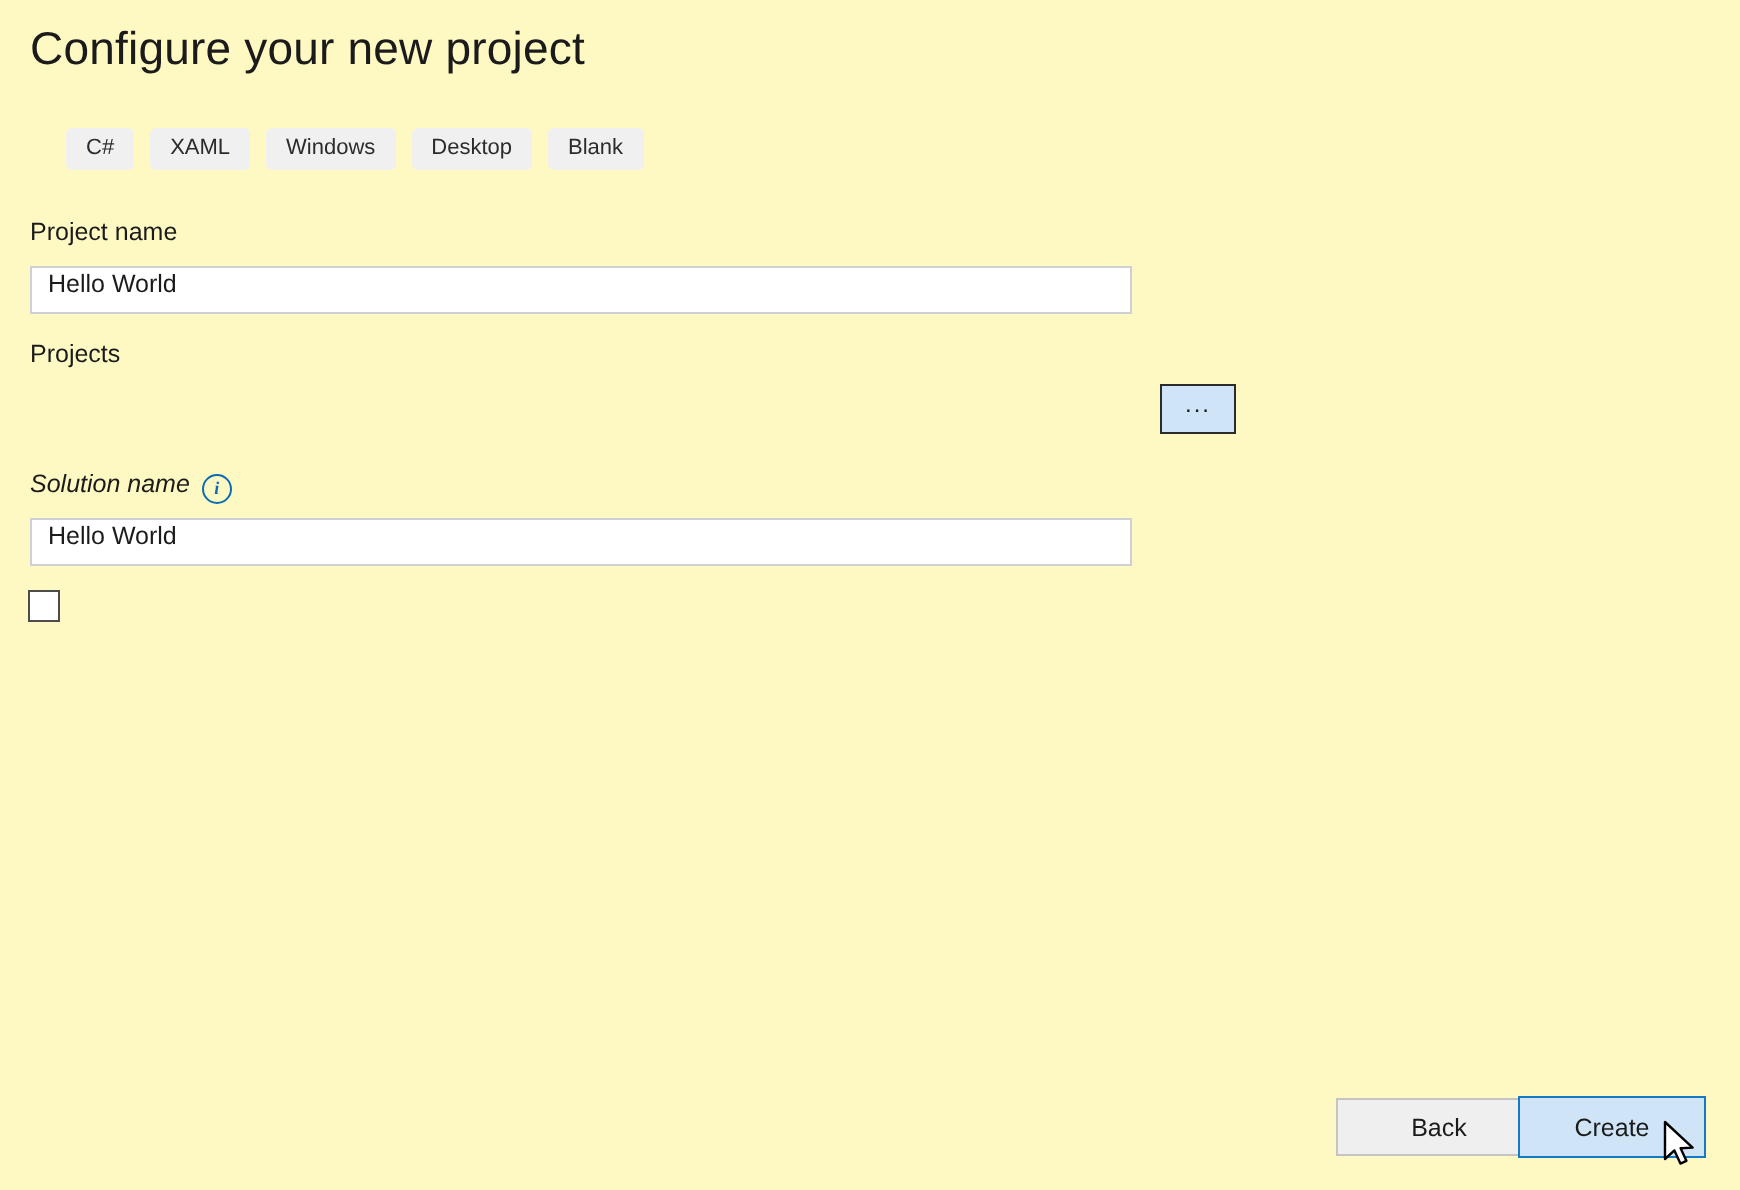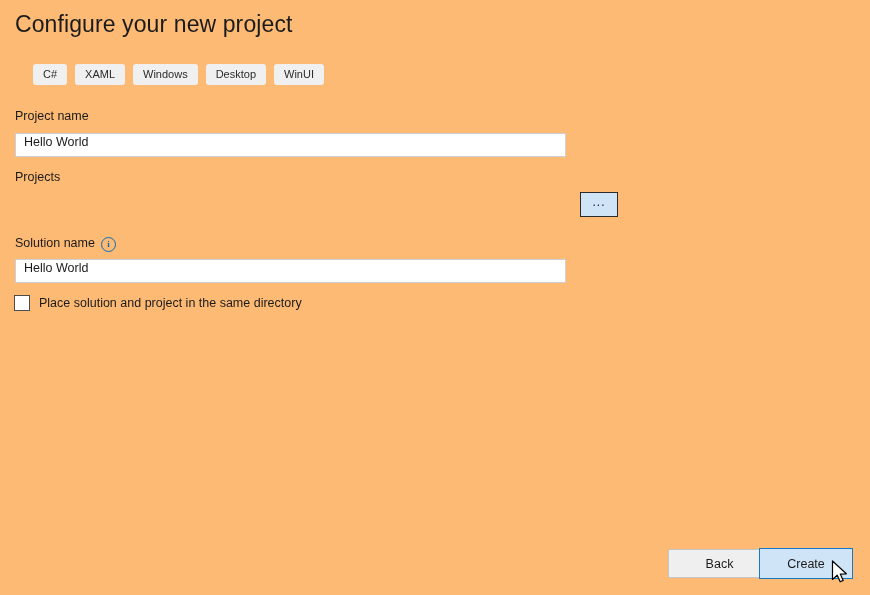--- a/index.html
+++ b/index.html
@@ -11,21 +11,21 @@
     height: 595px;
     background: #fbfbfb;
     font-family: "Liberation Sans", "DejaVu Sans", sans-serif;
     color: #1b1b1b;
     overflow: hidden;
     position: relative;
   }
   .dialog {
     position: absolute;
     inset: 0;
-    background: #fdba74;
+    background: #fef9c3;
   }
 
   
   .page-title {
     position: absolute;
     left: 15px;
     top: 11px;
     font-size: 23px;
     font-weight: 400;
     letter-spacing: 0.1px;
@@ -197,46 +197,45 @@
 <div class="dialog">
 
   <div class="page-title">Configure your new project</div>
 
   <div class="subtitle-row">
     <div class="tag-list">
       <span class="tag">C#</span>
       <span class="tag">XAML</span>
       <span class="tag">Windows</span>
       <span class="tag">Desktop</span>
-      <span class="tag">WinUI</span>
+      <span class="tag">Blank</span>
     </div>
   </div>
 
   <div class="field-label" style="left:15px; top:109px;">Project name</div>
   <div class="text-field" style="top:133px;">
     <span class="value">Hello World</span>
   </div>
 
   <div class="field-label" style="left:15px; top:170px;">Projects</div>
 
   <div class="browse-button">
     <span>...</span>
   </div>
 
-  <div class="field-label" style="left:15px; top:235px; display:flex; align-items:flex-end;">
+  <div class="field-label" style="left:15px; top:235px; display:flex; align-items:flex-start;font-style:italic;">
     <span>Solution name</span>
     <span class="info-icon">i</span>
   </div>
   <div class="text-field" style="top:259px;">
     <span class="value">Hello World</span>
   </div>
 
   <div class="checkbox-row">
     <span class="checkbox-box"></span>
-    <span class="checkbox-label">Place solution and project in the same directory</span>
   </div>
 
   <div class="btn btn-back">Back</div>
   <div class="btn btn-create">Create</div>
 
   <div class="cursor">
     <svg width="18" height="26" viewBox="0 0 18 26" aria-hidden="true">
       <path d="M1.5 1 L1.5 19.5 L6.2 15.2 L9.2 21.8 L12.2 20.4 L9.3 14.1 L15.3 13.8 Z" fill="#ffffff" stroke="#000000" stroke-width="1.2" stroke-linejoin="round"></path>
     </svg>
   </div>

